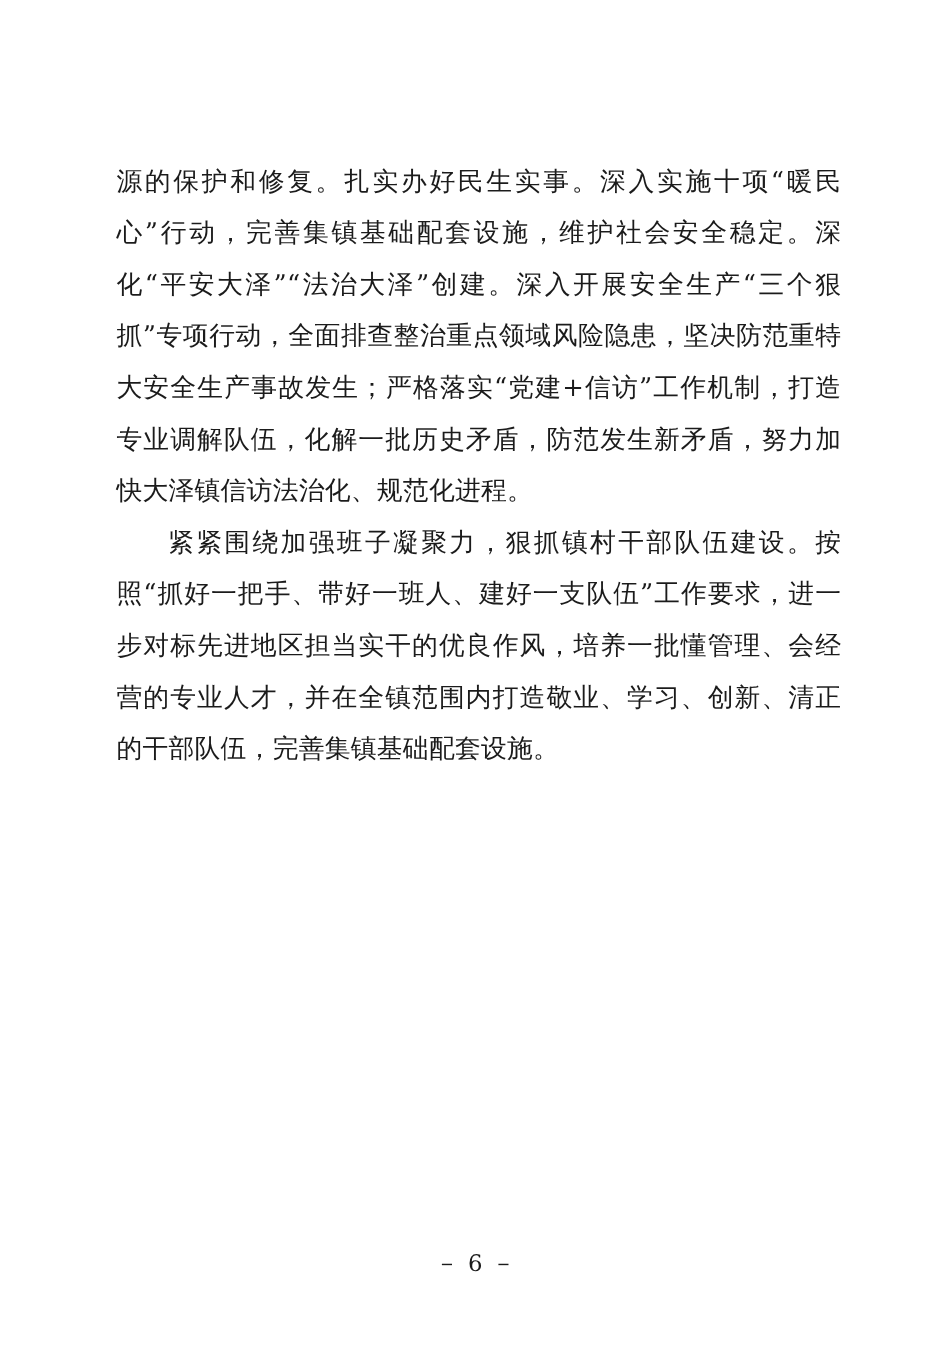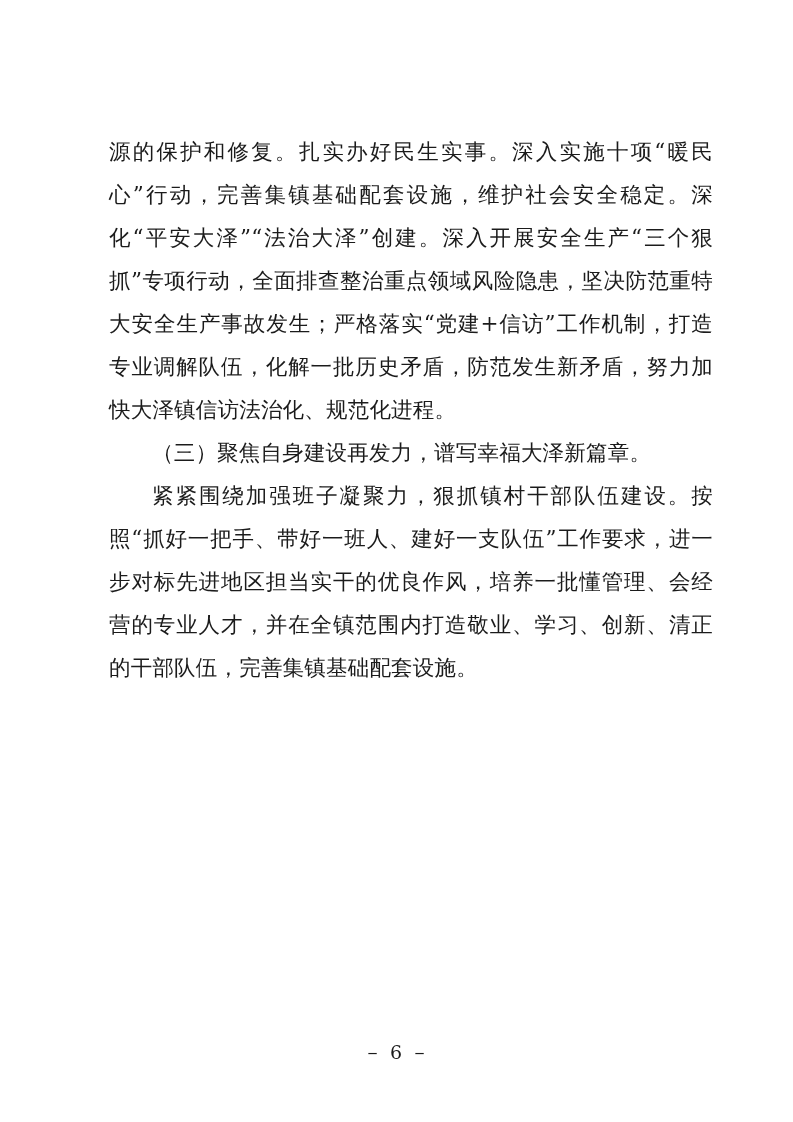--- a/index.html
+++ b/index.html
@@ -14,21 +14,20 @@
     background: #ffffff;
     box-sizing: border-box;
     overflow: hidden;
     font-family: "DejaVu Serif", "Liberation Serif", serif;
   }
   .content {
     position: absolute;
     left: 97px;
     top: 130px;
     width: 604px;
-    margin-left: 12px;
   }
   .para {
     font-size: 21.5px;
     line-height: 43px;
     color: #1b1b1b;
     text-align: justify;
     text-justify: inter-ideograph;
     letter-spacing: 0.2px;
     margin: 0;
     word-break: break-all;
@@ -50,17 +49,16 @@
     font-family: "DejaVu Serif", "Liberation Serif", serif;
     letter-spacing: 1px;
   }
 </style>
 </head>
 <body>
 
 <div class="page">
   <div class="content">
     <p class="para">源的保护和修复。扎实办好民生实事。深入实施十项“暖民心”行动，完善集镇基础配套设施，维护社会安全稳定。深化“平安大泽”“法治大泽”创建。深入开展安全生产“三个狠抓”专项行动，全面排查整治重点领域风险隐患，坚决防范重特大安全生产事故发生；严格落实“党建+信访”工作机制，打造专业调解队伍，化解一批历史矛盾，防范发生新矛盾，努力加快大泽镇信访法治化、规范化进程。</p>
-    <p class="para indent2">（三）聚焦自身建设再发力，谱写幸福大泽新篇章。</p>
     <p class="para indent2">紧紧围绕加强班子凝聚力，狠抓镇村干部队伍建设。按照“抓好一把手、带好一班人、建好一支队伍”工作要求，进一步对标先进地区担当实干的优良作风，培养一批懂管理、会经营的专业人才，并在全镇范围内打造敬业、学习、创新、清正的干部队伍，完善集镇基础配套设施。</p>
   </div>
   <div class="footer">－ 6 －</div>
 </div>
 
 </body></html>

